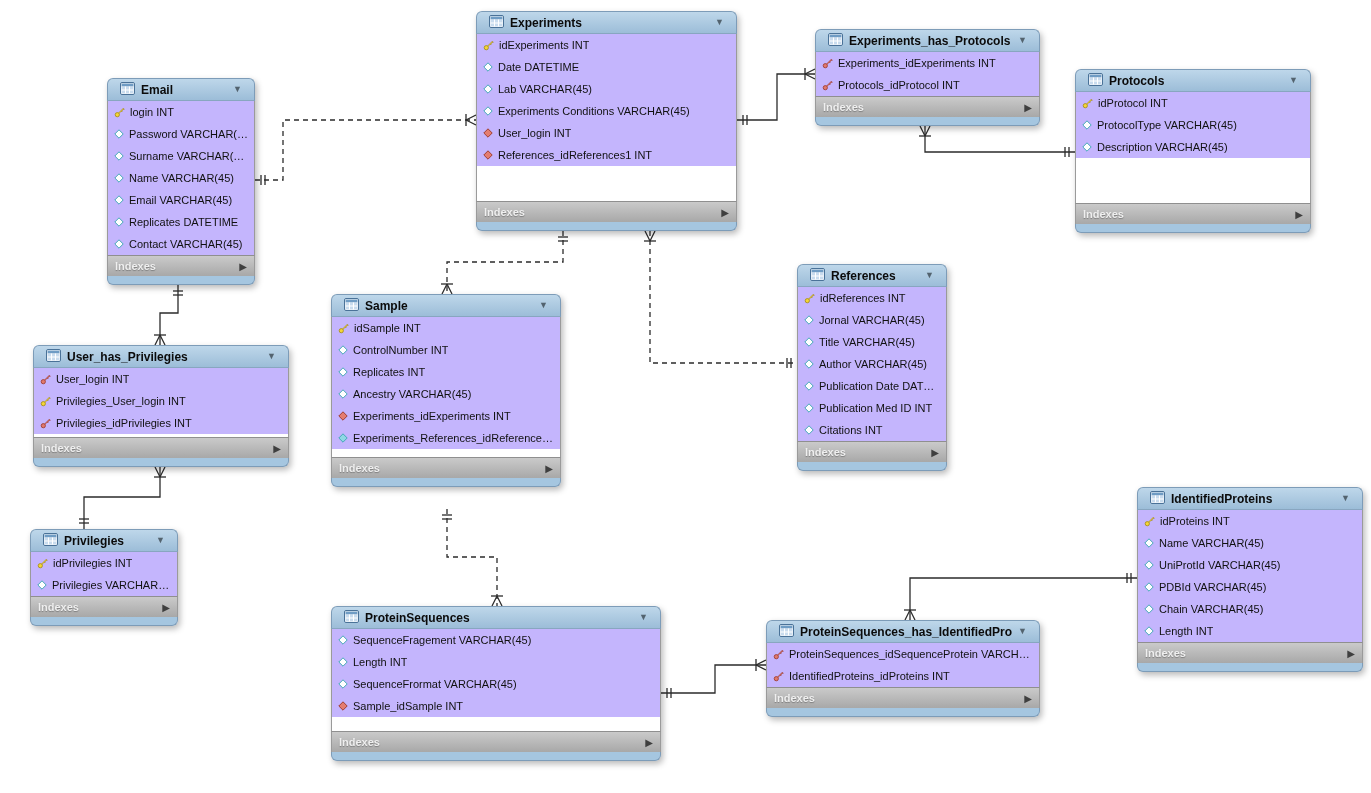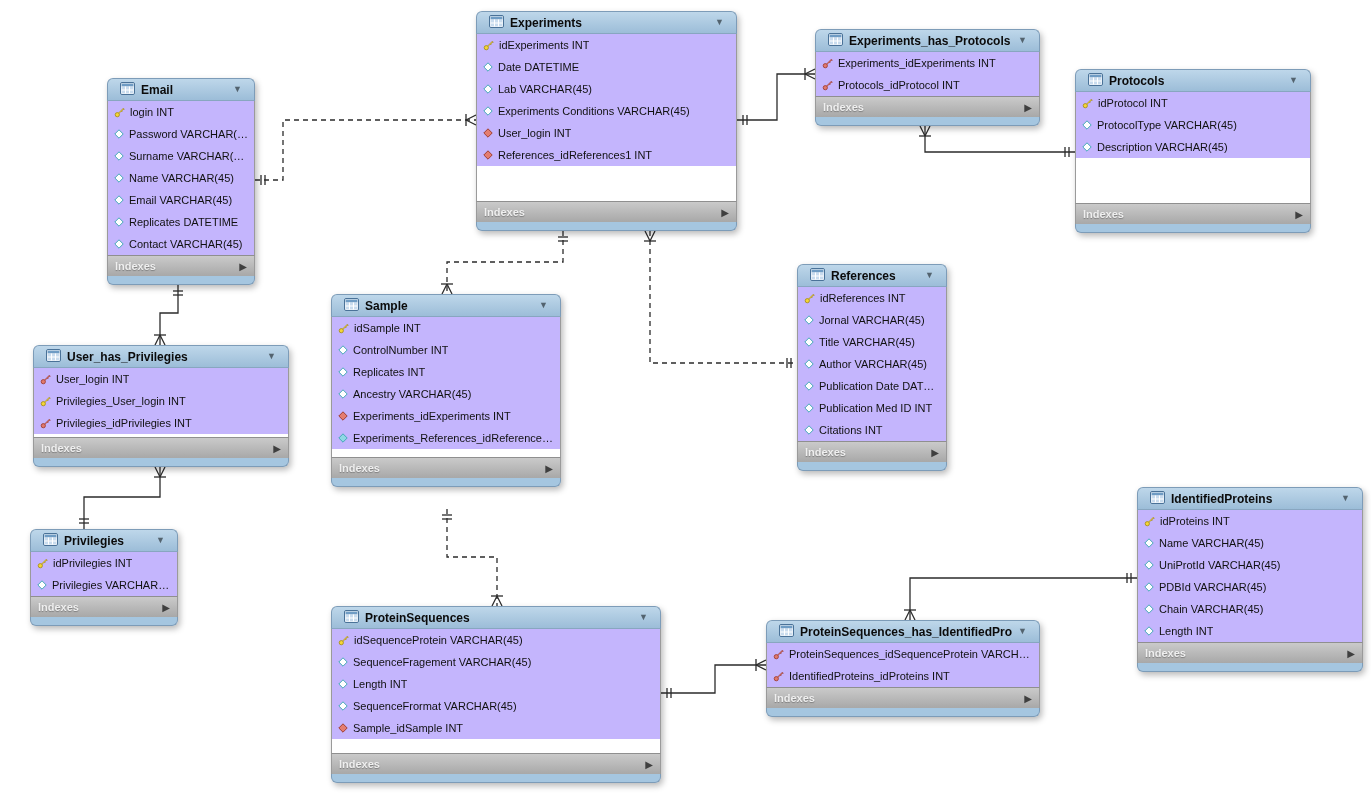--- a/index.html
+++ b/index.html
@@ -621,131 +621,121 @@
             <line x1="5.5" y1="4.5" x2="5.5" y2="11.5" stroke="#ffffff"></line>
             <line x1="9.5" y1="4.5" x2="9.5" y2="11.5" stroke="#ffffff"></line>
             <line x1="1.5" y1="8" x2="13.5" y2="8" stroke="#ffffff"></line>
           </svg></span>
         <span class="tbl-title">ProteinSequences</span>
         <span class="tbl-collapse">▼</span>
       </div>
       <div class="tbl-body">
         <div class="tbl-row">
           <span class="ficon">
+            <svg width="10" height="10" viewBox="0 0 10 10">
+              <polygon points="5,0.8 9.2,5 5,9.2 0.8,5" fill="#ffffff" stroke="#45a8b8" stroke-width="1"></polygon>
+            </svg>
+          </span>
+          <span class="ftext">SequenceFragement VARCHAR(45)</span>
+        </div>
+        <div class="tbl-row">
+          <span class="ficon">
+            <svg width="10" height="10" viewBox="0 0 10 10">
+              <polygon points="5,0.8 9.2,5 5,9.2 0.8,5" fill="#ffffff" stroke="#45a8b8" stroke-width="1"></polygon>
+            </svg>
+          </span>
+          <span class="ftext">Length INT</span>
+        </div>
+        <div class="tbl-row">
+          <span class="ficon">
+            <svg width="10" height="10" viewBox="0 0 10 10">
+              <polygon points="5,0.8 9.2,5 5,9.2 0.8,5" fill="#ffffff" stroke="#45a8b8" stroke-width="1"></polygon>
+            </svg>
+          </span>
+          <span class="ftext">SequenceFrormat VARCHAR(45)</span>
+        </div>
+        <div class="tbl-row">
+          <span class="ficon">
+            <svg width="10" height="10" viewBox="0 0 10 10">
+              <polygon points="5,0.8 9.2,5 5,9.2 0.8,5" fill="#e47d70" stroke="#a03f33" stroke-width="1"></polygon>
+            </svg>
+          </span>
+          <span class="ftext">Sample_idSample INT</span>
+        </div>
+        <div class="tbl-spacer" style="height: 14px;"></div>
+      </div>
+      <div class="tbl-indexes">
+        <span>Indexes</span>
+        <span class="expand">▶</span>
+      </div>
+      <div class="tbl-footer"></div>
+    </div>
+    <div class="tbl" style="left: 766px; top: 620px; width: 274px;">
+      <div class="tbl-header">
+        <span class="ficon"><svg width="15" height="13" viewBox="0 0 15 13">
+            <rect x="0.5" y="0.5" width="14" height="12" rx="1.5" fill="#ffffff" stroke="#4a7298"></rect>
+            <rect x="1.5" y="1.5" width="12" height="3" fill="#6f9cc4"></rect>
+            <rect x="1.5" y="4.5" width="12" height="7" fill="#c9dcee"></rect>
+            <line x1="5.5" y1="4.5" x2="5.5" y2="11.5" stroke="#ffffff"></line>
+            <line x1="9.5" y1="4.5" x2="9.5" y2="11.5" stroke="#ffffff"></line>
+            <line x1="1.5" y1="8" x2="13.5" y2="8" stroke="#ffffff"></line>
+          </svg></span>
+        <span class="tbl-title">ProteinSequences_has_IdentifiedProteins</span>
+        <span class="tbl-collapse">▼</span>
+      </div>
+      <div class="tbl-body">
+        <div class="tbl-row">
+          <span class="ficon">
+            <svg width="11" height="11" viewBox="0 0 12 12">
+              <circle cx="3.6" cy="8.4" r="2.3" fill="#e2796c" stroke="#a03f33" stroke-width="1"></circle>
+              <path d="M5.3 6.7 L10.2 1.8 M10.2 1.8 L11.2 2.8 M8.2 3.8 L9.2 4.8" fill="none" stroke="#a03f33" stroke-width="1.3"></path>
+              <path d="M5.3 6.7 L9.9 2.1" stroke="#e2796c" stroke-width="0.6"></path>
+            </svg>
+          </span>
+          <span class="ftext">ProteinSequences_idSequenceProtein VARCHAR(45)</span>
+        </div>
+        <div class="tbl-row">
+          <span class="ficon">
+            <svg width="11" height="11" viewBox="0 0 12 12">
+              <circle cx="3.6" cy="8.4" r="2.3" fill="#e2796c" stroke="#a03f33" stroke-width="1"></circle>
+              <path d="M5.3 6.7 L10.2 1.8 M10.2 1.8 L11.2 2.8 M8.2 3.8 L9.2 4.8" fill="none" stroke="#a03f33" stroke-width="1.3"></path>
+              <path d="M5.3 6.7 L9.9 2.1" stroke="#e2796c" stroke-width="0.6"></path>
+            </svg>
+          </span>
+          <span class="ftext">IdentifiedProteins_idProteins INT</span>
+        </div>
+      </div>
+      <div class="tbl-indexes">
+        <span>Indexes</span>
+        <span class="expand">▶</span>
+      </div>
+      <div class="tbl-footer"></div>
+    </div>
+    <div class="tbl" style="left: 1137px; top: 487px; width: 226px;">
+      <div class="tbl-header">
+        <span class="ficon"><svg width="15" height="13" viewBox="0 0 15 13">
+            <rect x="0.5" y="0.5" width="14" height="12" rx="1.5" fill="#ffffff" stroke="#4a7298"></rect>
+            <rect x="1.5" y="1.5" width="12" height="3" fill="#6f9cc4"></rect>
+            <rect x="1.5" y="4.5" width="12" height="7" fill="#c9dcee"></rect>
+            <line x1="5.5" y1="4.5" x2="5.5" y2="11.5" stroke="#ffffff"></line>
+            <line x1="9.5" y1="4.5" x2="9.5" y2="11.5" stroke="#ffffff"></line>
+            <line x1="1.5" y1="8" x2="13.5" y2="8" stroke="#ffffff"></line>
+          </svg></span>
+        <span class="tbl-title">IdentifiedProteins</span>
+        <span class="tbl-collapse">▼</span>
+      </div>
+      <div class="tbl-body">
+        <div class="tbl-row">
+          <span class="ficon">
             <svg width="11" height="11" viewBox="0 0 12 12">
               <circle cx="3.6" cy="8.4" r="2.3" fill="#f4d634" stroke="#a8901d" stroke-width="1"></circle>
               <path d="M5.3 6.7 L10.2 1.8 M10.2 1.8 L11.2 2.8 M8.2 3.8 L9.2 4.8" fill="none" stroke="#a8901d" stroke-width="1.3"></path>
               <path d="M5.3 6.7 L9.9 2.1" stroke="#f4d634" stroke-width="0.6"></path>
             </svg>
           </span>
-          <span class="ftext">idSequenceProtein VARCHAR(45)</span>
-        </div>
-        <div class="tbl-row">
-          <span class="ficon">
-            <svg width="10" height="10" viewBox="0 0 10 10">
-              <polygon points="5,0.8 9.2,5 5,9.2 0.8,5" fill="#ffffff" stroke="#45a8b8" stroke-width="1"></polygon>
-            </svg>
-          </span>
-          <span class="ftext">SequenceFragement VARCHAR(45)</span>
-        </div>
-        <div class="tbl-row">
-          <span class="ficon">
-            <svg width="10" height="10" viewBox="0 0 10 10">
-              <polygon points="5,0.8 9.2,5 5,9.2 0.8,5" fill="#ffffff" stroke="#45a8b8" stroke-width="1"></polygon>
-            </svg>
-          </span>
-          <span class="ftext">Length INT</span>
-        </div>
-        <div class="tbl-row">
-          <span class="ficon">
-            <svg width="10" height="10" viewBox="0 0 10 10">
-              <polygon points="5,0.8 9.2,5 5,9.2 0.8,5" fill="#ffffff" stroke="#45a8b8" stroke-width="1"></polygon>
-            </svg>
-          </span>
-          <span class="ftext">SequenceFrormat VARCHAR(45)</span>
-        </div>
-        <div class="tbl-row">
-          <span class="ficon">
-            <svg width="10" height="10" viewBox="0 0 10 10">
-              <polygon points="5,0.8 9.2,5 5,9.2 0.8,5" fill="#e47d70" stroke="#a03f33" stroke-width="1"></polygon>
-            </svg>
-          </span>
-          <span class="ftext">Sample_idSample INT</span>
-        </div>
-        <div class="tbl-spacer" style="height: 14px;"></div>
-      </div>
-      <div class="tbl-indexes">
-        <span>Indexes</span>
-        <span class="expand">▶</span>
-      </div>
-      <div class="tbl-footer"></div>
-    </div>
-    <div class="tbl" style="left: 766px; top: 620px; width: 274px;">
-      <div class="tbl-header">
-        <span class="ficon"><svg width="15" height="13" viewBox="0 0 15 13">
-            <rect x="0.5" y="0.5" width="14" height="12" rx="1.5" fill="#ffffff" stroke="#4a7298"></rect>
-            <rect x="1.5" y="1.5" width="12" height="3" fill="#6f9cc4"></rect>
-            <rect x="1.5" y="4.5" width="12" height="7" fill="#c9dcee"></rect>
-            <line x1="5.5" y1="4.5" x2="5.5" y2="11.5" stroke="#ffffff"></line>
-            <line x1="9.5" y1="4.5" x2="9.5" y2="11.5" stroke="#ffffff"></line>
-            <line x1="1.5" y1="8" x2="13.5" y2="8" stroke="#ffffff"></line>
-          </svg></span>
-        <span class="tbl-title">ProteinSequences_has_IdentifiedProteins</span>
-        <span class="tbl-collapse">▼</span>
-      </div>
-      <div class="tbl-body">
-        <div class="tbl-row">
-          <span class="ficon">
-            <svg width="11" height="11" viewBox="0 0 12 12">
-              <circle cx="3.6" cy="8.4" r="2.3" fill="#e2796c" stroke="#a03f33" stroke-width="1"></circle>
-              <path d="M5.3 6.7 L10.2 1.8 M10.2 1.8 L11.2 2.8 M8.2 3.8 L9.2 4.8" fill="none" stroke="#a03f33" stroke-width="1.3"></path>
-              <path d="M5.3 6.7 L9.9 2.1" stroke="#e2796c" stroke-width="0.6"></path>
-            </svg>
-          </span>
-          <span class="ftext">ProteinSequences_idSequenceProtein VARCHAR(45)</span>
-        </div>
-        <div class="tbl-row">
-          <span class="ficon">
-            <svg width="11" height="11" viewBox="0 0 12 12">
-              <circle cx="3.6" cy="8.4" r="2.3" fill="#e2796c" stroke="#a03f33" stroke-width="1"></circle>
-              <path d="M5.3 6.7 L10.2 1.8 M10.2 1.8 L11.2 2.8 M8.2 3.8 L9.2 4.8" fill="none" stroke="#a03f33" stroke-width="1.3"></path>
-              <path d="M5.3 6.7 L9.9 2.1" stroke="#e2796c" stroke-width="0.6"></path>
-            </svg>
-          </span>
-          <span class="ftext">IdentifiedProteins_idProteins INT</span>
-        </div>
-      </div>
-      <div class="tbl-indexes">
-        <span>Indexes</span>
-        <span class="expand">▶</span>
-      </div>
-      <div class="tbl-footer"></div>
-    </div>
-    <div class="tbl" style="left: 1137px; top: 487px; width: 226px;">
-      <div class="tbl-header">
-        <span class="ficon"><svg width="15" height="13" viewBox="0 0 15 13">
-            <rect x="0.5" y="0.5" width="14" height="12" rx="1.5" fill="#ffffff" stroke="#4a7298"></rect>
-            <rect x="1.5" y="1.5" width="12" height="3" fill="#6f9cc4"></rect>
-            <rect x="1.5" y="4.5" width="12" height="7" fill="#c9dcee"></rect>
-            <line x1="5.5" y1="4.5" x2="5.5" y2="11.5" stroke="#ffffff"></line>
-            <line x1="9.5" y1="4.5" x2="9.5" y2="11.5" stroke="#ffffff"></line>
-            <line x1="1.5" y1="8" x2="13.5" y2="8" stroke="#ffffff"></line>
-          </svg></span>
-        <span class="tbl-title">IdentifiedProteins</span>
-        <span class="tbl-collapse">▼</span>
-      </div>
-      <div class="tbl-body">
-        <div class="tbl-row">
-          <span class="ficon">
-            <svg width="11" height="11" viewBox="0 0 12 12">
-              <circle cx="3.6" cy="8.4" r="2.3" fill="#f4d634" stroke="#a8901d" stroke-width="1"></circle>
-              <path d="M5.3 6.7 L10.2 1.8 M10.2 1.8 L11.2 2.8 M8.2 3.8 L9.2 4.8" fill="none" stroke="#a8901d" stroke-width="1.3"></path>
-              <path d="M5.3 6.7 L9.9 2.1" stroke="#f4d634" stroke-width="0.6"></path>
-            </svg>
-          </span>
           <span class="ftext">idProteins INT</span>
         </div>
         <div class="tbl-row">
           <span class="ficon">
             <svg width="10" height="10" viewBox="0 0 10 10">
               <polygon points="5,0.8 9.2,5 5,9.2 0.8,5" fill="#ffffff" stroke="#45a8b8" stroke-width="1"></polygon>
             </svg>
           </span>
           <span class="ftext">Name VARCHAR(45)</span>
         </div>

